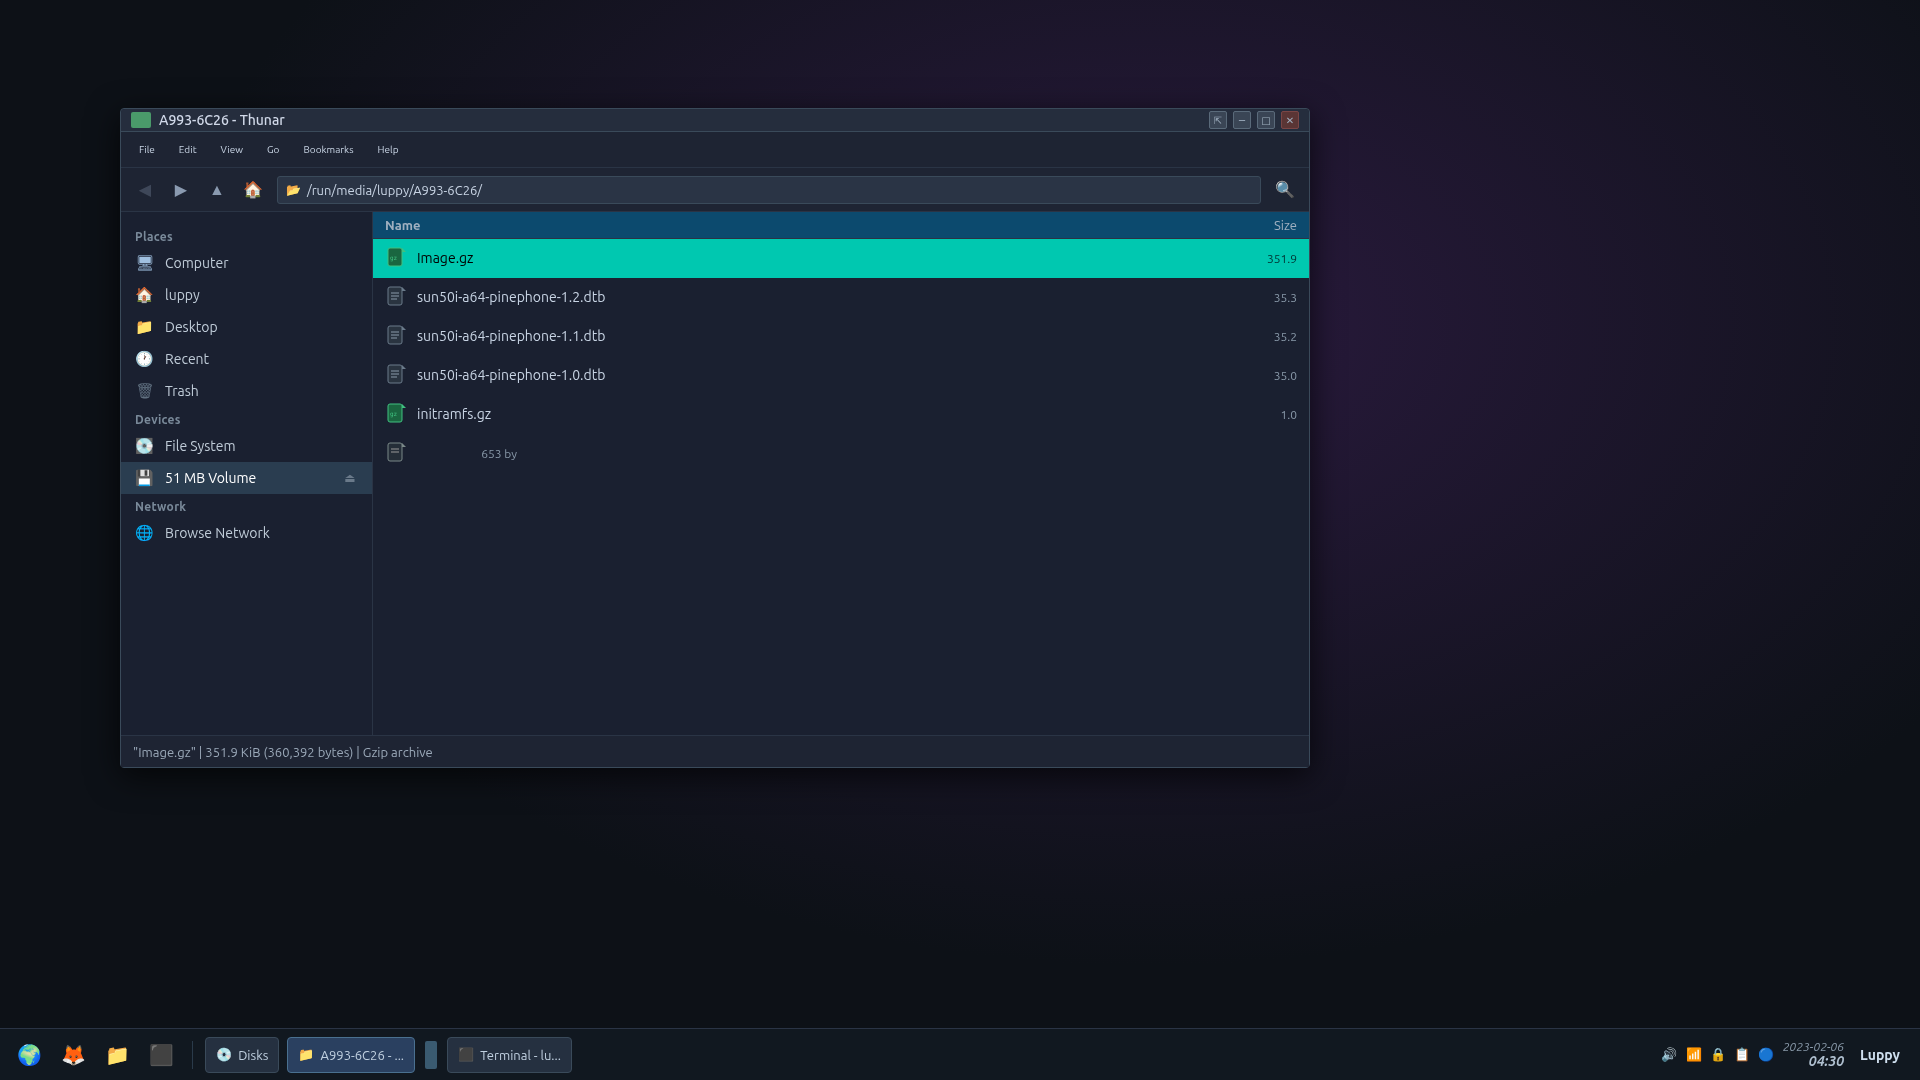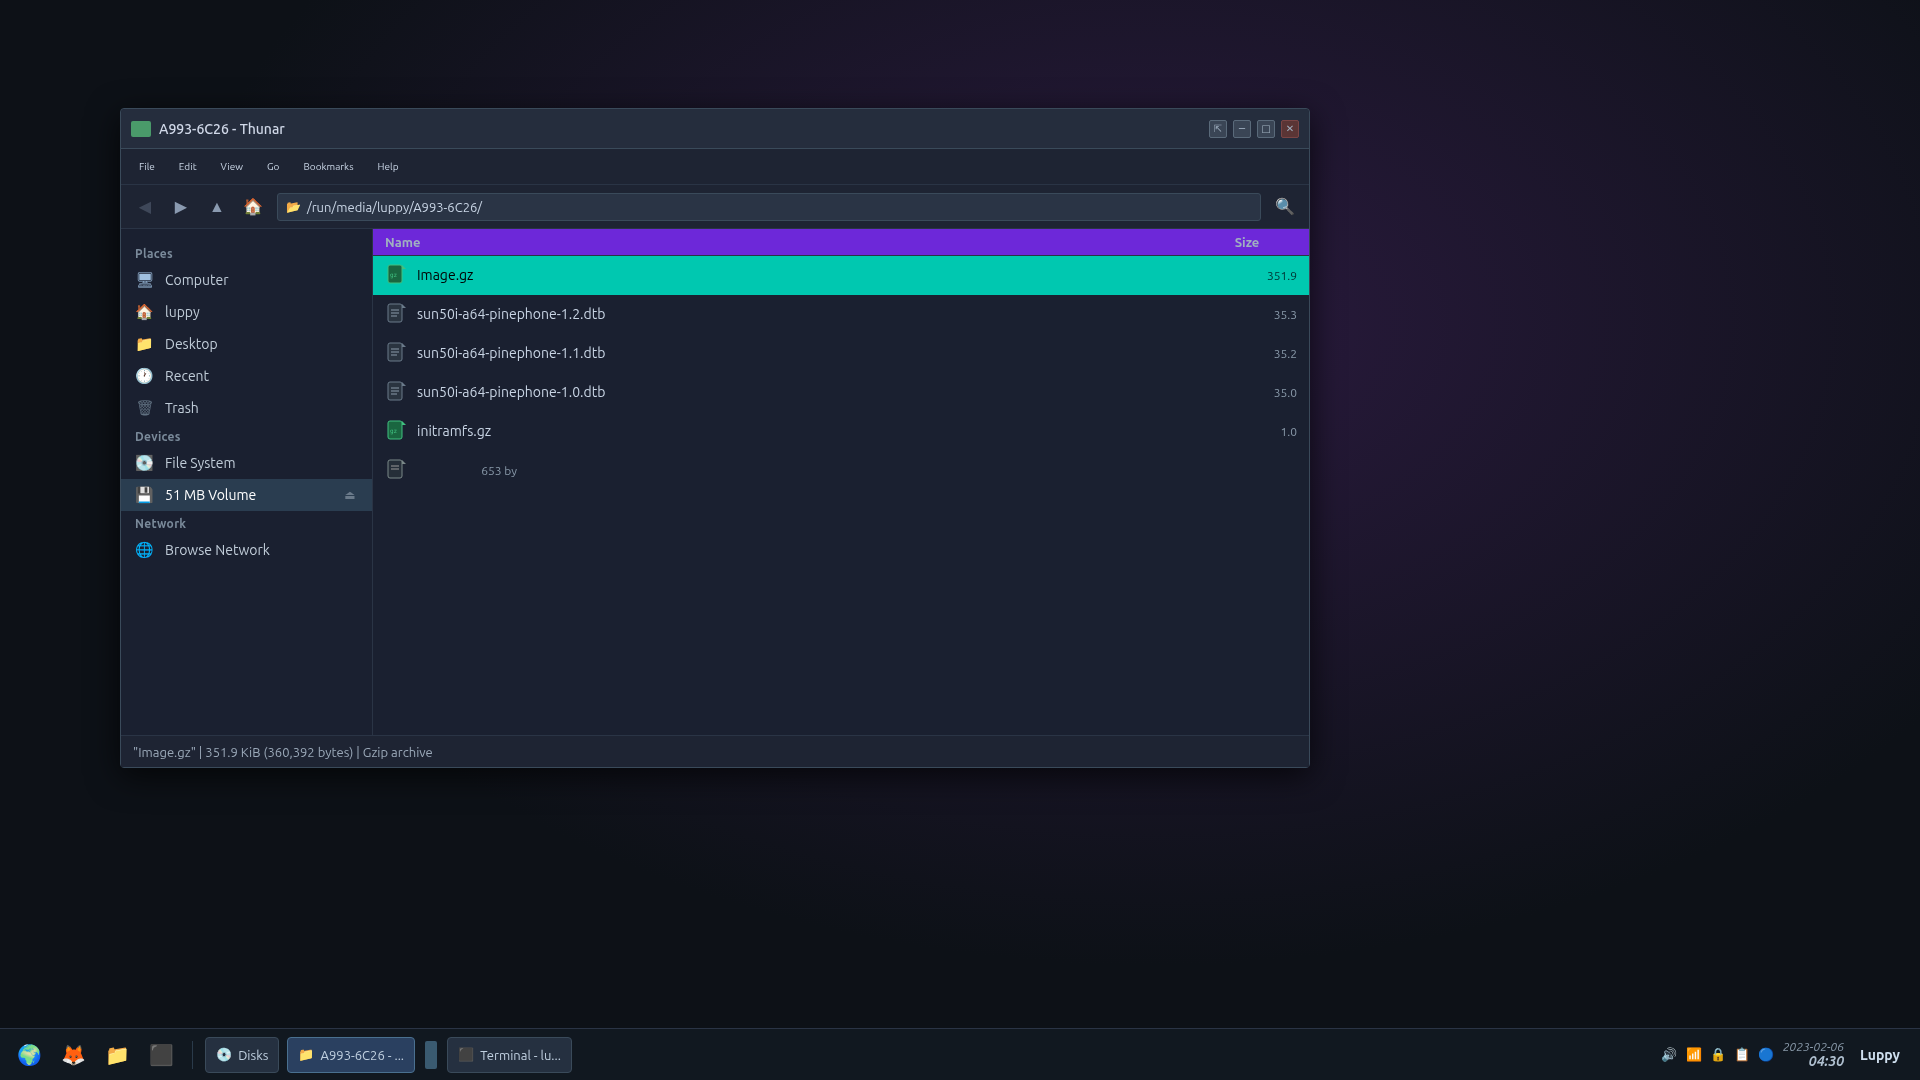--- a/index.html
+++ b/index.html
@@ -31,21 +31,21 @@
       border: 1px solid #3a4a5a;
       border-radius: 4px;
       box-shadow: 0 8px 32px rgba(0,0,0,0.7);
       z-index: 10;
       display: flex;
       flex-direction: column;
     }
 
     
     .titlebar {
-      height: 40px;
+      height: 23px;
       background: #252d3d;
       border-bottom: 1px solid #3a4a5a;
       display: flex;
       align-items: center;
       justify-content: space-between;
       padding: 0 10px;
       border-radius: 4px 4px 0 0;
       flex-shrink: 0;
     }
     .titlebar-left {
@@ -234,36 +234,36 @@
       overflow-y: auto;
       display: flex;
       flex-direction: column;
     }
 
     .file-list-header {
       display: flex;
       align-items: center;
       padding: 6px 12px;
       border-bottom: 1px solid #2a3445;
-      background: #6d28d9;
+      background: #0c4a6e;
       flex-shrink: 0;
     }
 
     .col-name {
       flex: 1;
       color: #a0b0c0;
       font-size: 13px;
       font-weight: 600;
     }
     .col-size {
       width: 100px;
-      text-align: center;
+      text-align: right;
       color: #a0b0c0;
       font-size: 13px;
-      font-weight: 700;
+      font-weight: 400;
     }
 
     .file-row {
       display: flex;
       align-items: center;
       padding: 7px 12px;
       cursor: pointer;
       border-bottom: 1px solid transparent;
     }
     .file-row.selected {

